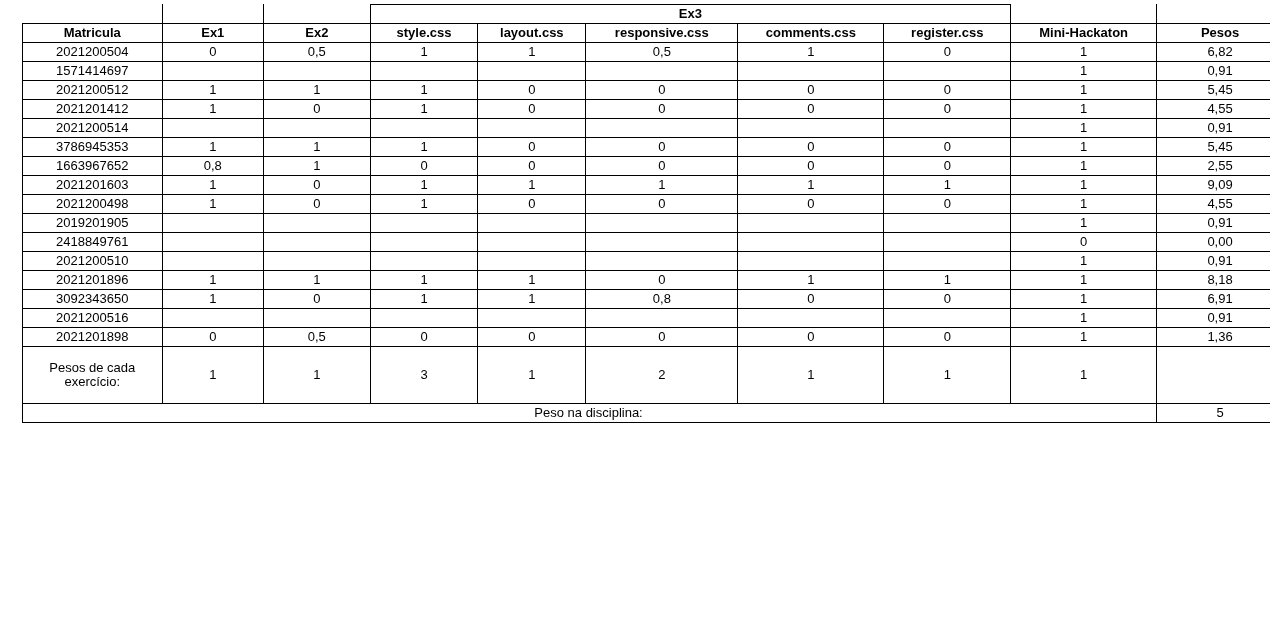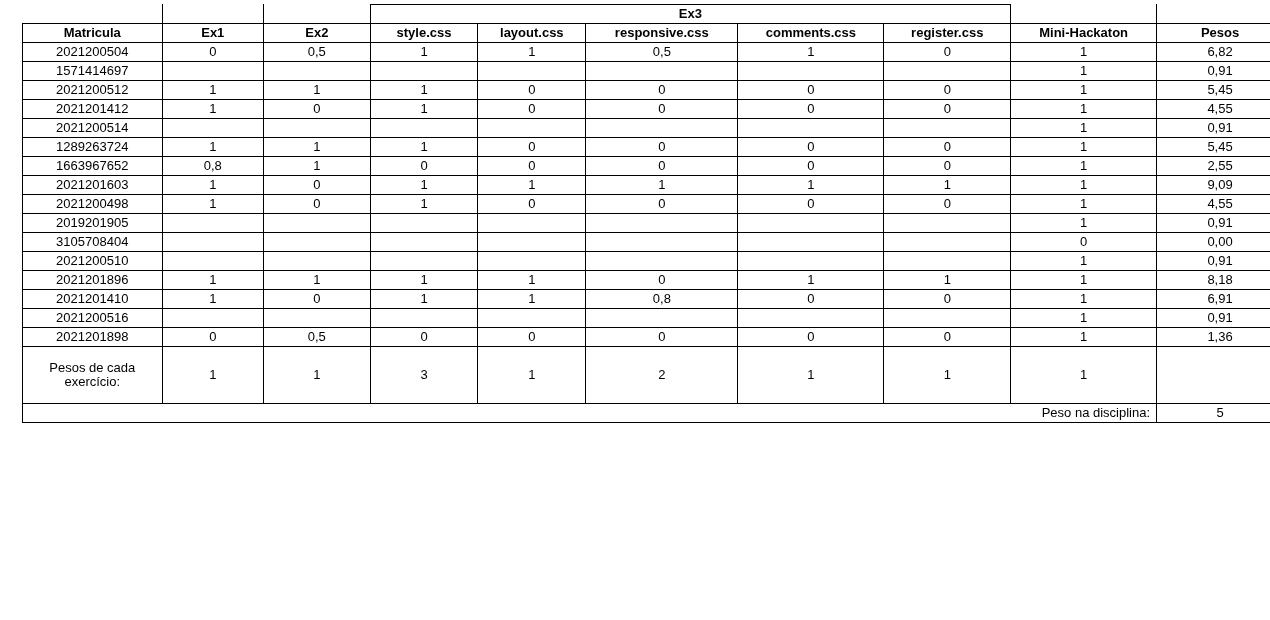--- a/index.html
+++ b/index.html
@@ -36,21 +36,21 @@
   .c1 { width: 8%; }    
   .c2 { width: 8.4%; }  
   .c3 { width: 8.5%; }  
   .c4 { width: 8.5%; }  
   .c5 { width: 12%; }   
   .c6 { width: 11.5%; } 
   .c7 { width: 10%; }   
   .c8 { width: 11.5%; } 
   .c9 { width: 10%; }   
   .label-cell { white-space: normal; line-height: 14px; padding: 14px 4px; }
-  .right { text-align: right; padding-right: 6px; }
+  .right { text-align: center; padding-right: 6px; }
 </style>
 </head>
 <body>
 
 <table>
   <colgroup>
     <col class="c0">
       <col class="c1">
       <col class="c2">
       <col class="c3">
@@ -138,21 +138,21 @@
         <td></td>
         <td></td>
         <td></td>
         <td></td>
         <td></td>
         <td></td>
         <td>1</td>
         <td>0,91</td>
       </tr>
       <tr>
-        <td>1289263724</td>
+        <td>3786945353</td>
         <td>1</td>
         <td>1</td>
         <td>1</td>
         <td>0</td>
         <td>0</td>
         <td>0</td>
         <td>0</td>
         <td>1</td>
         <td>5,45</td>
       </tr>
@@ -198,21 +198,21 @@
         <td></td>
         <td></td>
         <td></td>
         <td></td>
         <td></td>
         <td></td>
         <td>1</td>
         <td>0,91</td>
       </tr>
       <tr>
-        <td>3105708404</td>
+        <td>2418849761</td>
         <td></td>
         <td></td>
         <td></td>
         <td></td>
         <td></td>
         <td></td>
         <td></td>
         <td>0</td>
         <td>0,00</td>
       </tr>
@@ -234,21 +234,21 @@
         <td>1</td>
         <td>1</td>
         <td>1</td>
         <td>0</td>
         <td>1</td>
         <td>1</td>
         <td>1</td>
         <td>8,18</td>
       </tr>
       <tr>
-        <td>2021201410</td>
+        <td>3092343650</td>
         <td>1</td>
         <td>0</td>
         <td>1</td>
         <td>1</td>
         <td>0,8</td>
         <td>0</td>
         <td>0</td>
         <td>1</td>
         <td>6,91</td>
       </tr>

